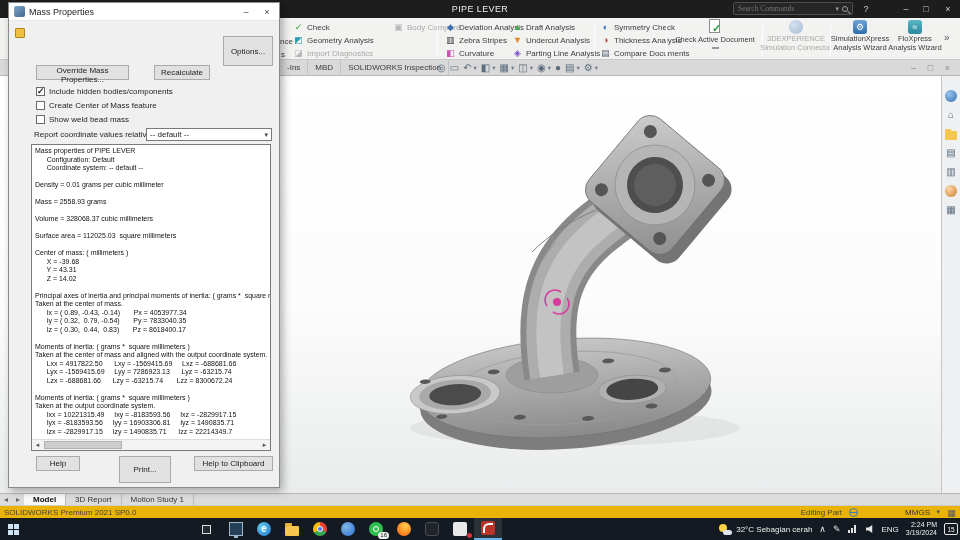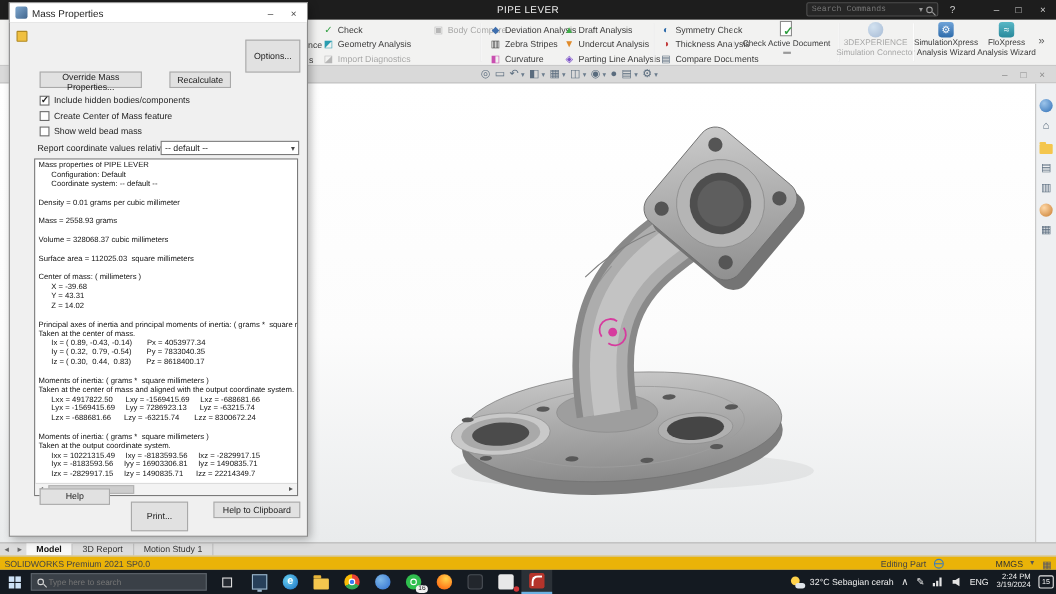--- a/index.html
+++ b/index.html
@@ -4,21 +4,21 @@
 <style>
   *{margin:0;padding:0;box-sizing:border-box}
   html,body{width:960px;height:540px}
   body{font-family:"Liberation Sans",sans-serif;background:#444}
   #app{position:relative;width:960px;height:540px;overflow:hidden;background:#fff}
 
   
   .titlebar{position:absolute;left:0;top:0;width:960px;height:18px;background:#1d1d1d}
   .tb-title{position:absolute;left:0;right:0;top:4px;text-align:center;font-size:9px;color:#ececec;letter-spacing:.4px}
   .tb-search{position:absolute;left:733px;top:2px;width:120px;height:13px;background:#262626;border:1px solid #4e4e4e;border-radius:2px;display:flex;align-items:center;gap:3px;padding:0 4px}
-  .tb-search input{flex:1;min-width:0;background:transparent;border:0;outline:0;color:#a9a9a9;font-size:7.5px;font-family:Liberation Mono, monospace}
+  .tb-search input{flex:1;min-width:0;background:transparent;border:0;outline:0;color:#a9a9a9;font-size:7.5px;font-family:Liberation Serif, serif}
   .tb-search .caret{font-size:7px;color:#9a9a9a}
   .mag{width:6px;height:6px;border:1px solid #9c9c9c;border-radius:50%;position:relative;flex:0 0 auto}
   .mag::after{content:"";position:absolute;left:4px;top:5px;width:4px;height:1px;background:#9c9c9c;transform:rotate(45deg)}
   .tb-help{position:absolute;left:860px;top:4px;font-size:9px;color:#cfcfcf;width:12px;text-align:center}
   .winbtn{position:absolute;top:0;width:20px;height:18px;line-height:18px;text-align:center;font-size:9px;color:#d2d2d2}
 
   
   .ribbon{position:absolute;left:0;top:18px;width:960px;height:42px;background:#f2f2f1;border-bottom:1px solid #c9c9c9}
   .ritem{position:absolute;display:flex;align-items:center;gap:3px;height:11px;white-space:nowrap;cursor:default}
   .ritem .rlabel{font-size:8px;color:#3c3c3c}
@@ -255,20 +255,25 @@
     <div class="rbig" style="left:890px;width:50px">
       <span class="ic-sq ic-flox">≈</span>
       <span class="rbig-label">FloXpress</span>
       <span class="rbig-label">Analysis Wizard</span>
     </div>
 
     <span class="roverflow" style="left:944px;top:14px">»</span>
   </div>
 
   <div class="tabrow">
+    <div class="ctabs">
+      <span class="ctab">-Ins</span>
+      <span class="ctab">MBD</span>
+      <span class="ctab">SOLIDWORKS Inspection</span>
+    </div>
     <div class="hu">
       <span class="huic">◎</span>
       <span class="huic">▭</span>
       <span class="huic">↶</span>
       <span class="hucaret">▾</span>
       <span class="huic">◧</span>
       <span class="hucaret">▾</span>
       <span class="huic">▦</span>
       <span class="hucaret">▾</span>
       <span class="huic">◫</span>
@@ -440,21 +445,21 @@
       Ixx = 10221315.49     Ixy = -8183593.56     Ixz = -2829917.15
       Iyx = -8183593.56     Iyy = 16903306.81     Iyz = 1490835.71
       Izx = -2829917.15     Izy = 1490835.71      Izz = 22214349.7</pre>
       <div class="hscroll">
         <span class="hs-arrow" style="left:0">◂</span>
         <span class="hs-thumb"></span>
         <span class="hs-arrow" style="right:0">▸</span>
       </div>
     </div>
 
-    <button class="btn" style="left:27px;top:441px;width:64px;height:15px">Help</button>
+    <button class="btn" style="left:27px;top:453px;width:44px;height:15px">Help</button>
     <button class="btn" style="left:110px;top:453px;width:52px;height:27px">Print...</button>
     <button class="btn" style="left:185px;top:453px;width:79px;height:15px">Help to Clipboard</button>
   </div>
 
   <div class="doctabs">
     <span class="dt-arrow">◂</span>
     <span class="dt-arrow">▸</span>
     <span class="dtab active">Model</span>
     <span class="dtab">3D Report</span>
     <span class="dtab">Motion Study 1</span>
@@ -470,24 +475,20 @@
   </div>
 
   <div class="taskbar">
     <div class="tstart">
       <span class="winlogo">
           <i></i>
           <i></i>
           <i></i>
           <i></i>
         </span>
-    </div>
-    <div class="tsearch">
-      <span class="mag"></span>
-      <input placeholder="Type here to search" style="">
     </div>
     <div class="ttview">
         <i></i>
       </div>
 
     <div class="ticons">
       <span class="tbi">
           <span class="ic16 ic-monitor"></span>
         </span>
       <span class="tbi">

